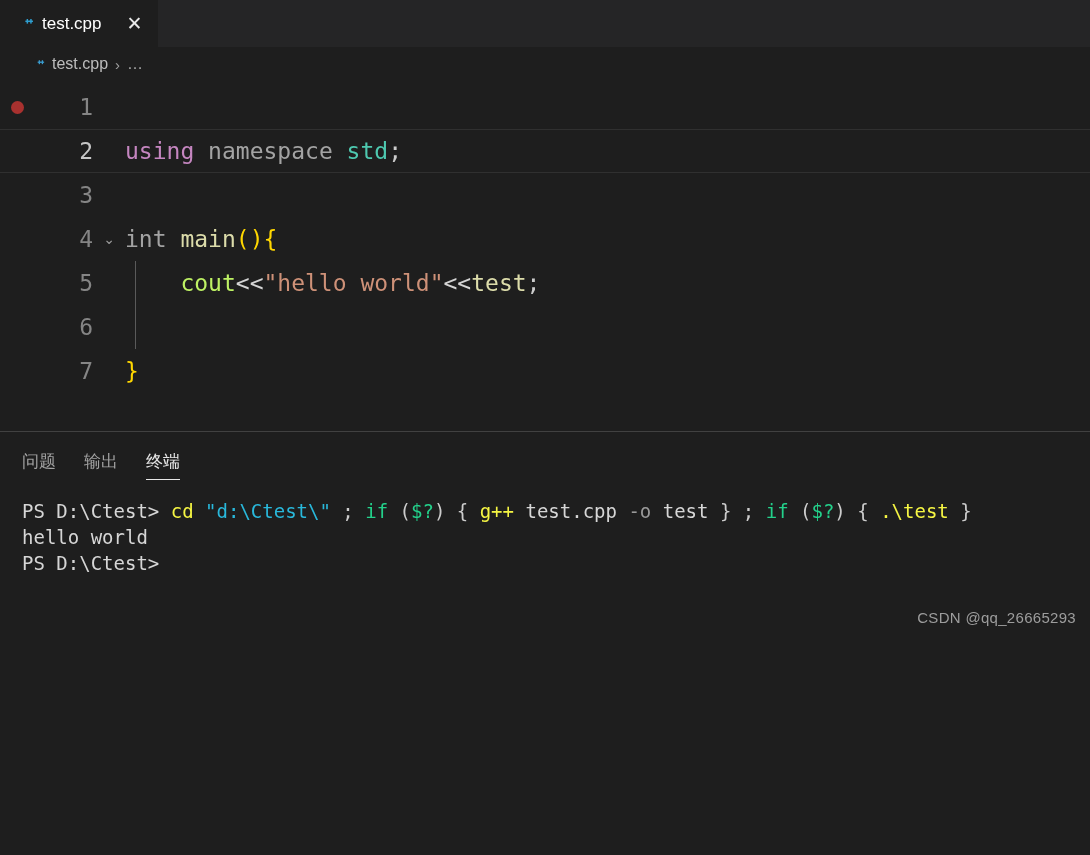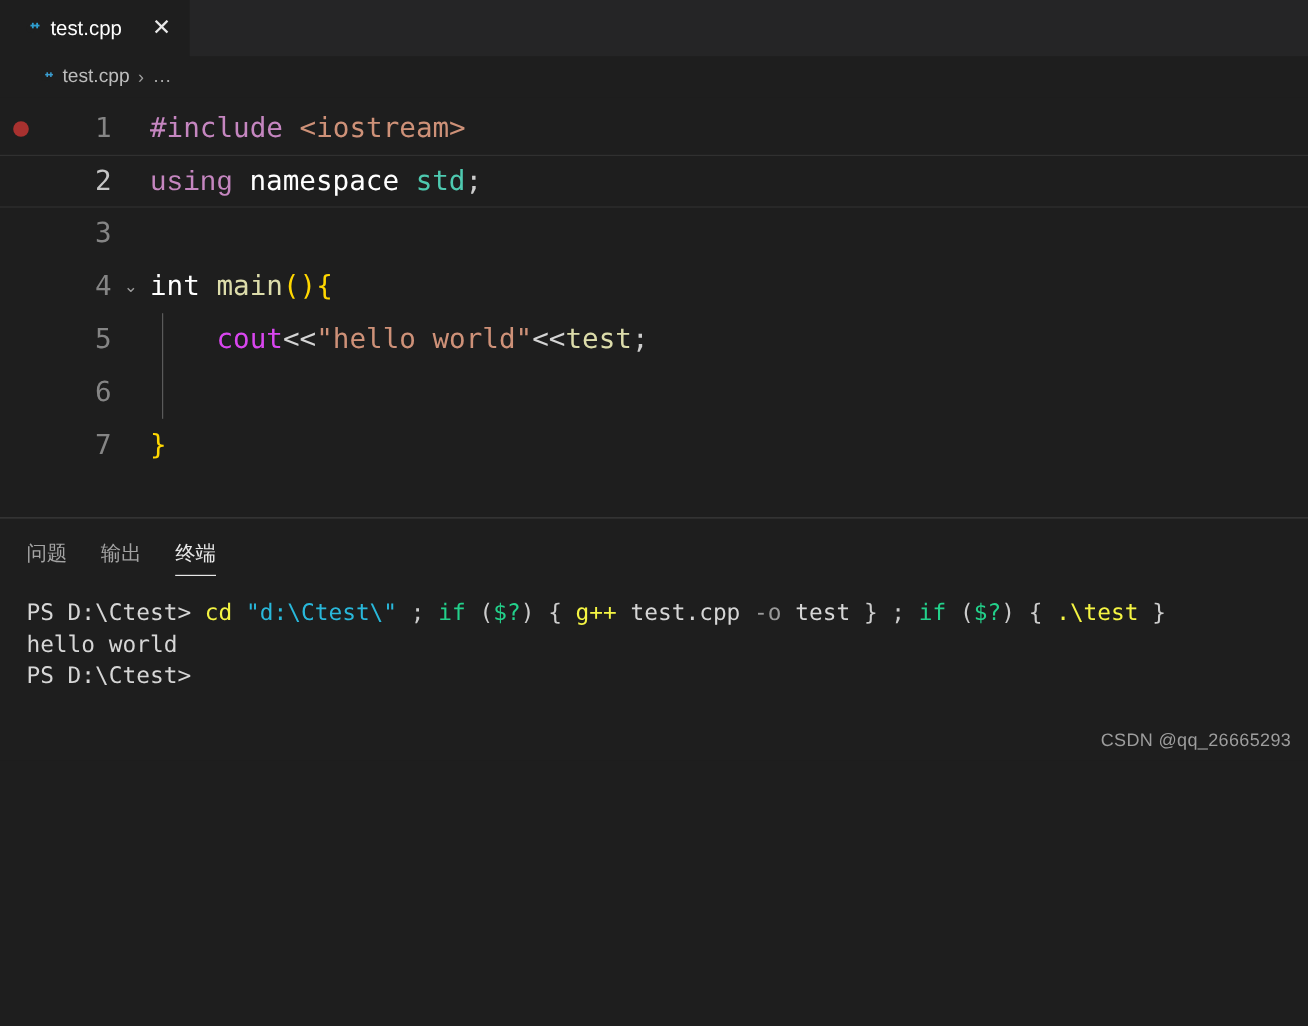--- a/index.html
+++ b/index.html
@@ -166,25 +166,25 @@
   .indent-guide {
     position: absolute;
     left: 135px;
     width: 1px;
     background: #5a5a5a;
   }
 
   
   .t-pre   { color: #c586c0; }
   .t-inc   { color: #ce9178; }
-  .t-kw    { color: #c586c0; font-family: Liberation Mono, monospace; }
-  .t-type  { color: #ffffff; }
+  .t-kw    { color: #c586c0; }
+  .t-type  { color: #a3a3a3; }
   .t-ns    { color: #4ec9b0; }
   .t-fn    { color: #dcdcaa; }
-  .t-var   { color: #d946ef; }
+  .t-var   { color: #bef264; }
   .t-str   { color: #ce9178; }
   .t-op    { color: #d4d4d4; }
   .t-num   { color: #b5cea8; }
   .t-punct { color: #cccccc; }
   .t-par   { color: #ffd700; }
   .t-brace { color: #ffd700; }
 
   
   .panel {
     flex: 0 0 auto;
@@ -284,21 +284,21 @@
         <rect x="14.95" y="6.55" width="4.0" height="1.5" fill="#3a9dd0"></rect>
       </svg>
     </span>
     <span class="bc-item">test.cpp</span>
     <span class="bc-sep">›</span>
     <span class="bc-dots">…</span>
   </div>
 
   <div class="editor">
     <div class="code-area" id="code-area">
-        <div class="code-line"><span class="gutter-bp"><span class="bp-dot"></span></span><span class="lineno">1</span><span class="fold"></span><span class="code-text"><span class="t-pre">#include</span><span class="t-op"> </span><span class="t-inc">&lt;iostream&gt;</span></span></div>
+        <div class="code-line"><span class="gutter-bp"><span class="bp-dot"></span></span><span class="lineno">1</span><span class="fold"></span></div>
         <div class="code-line active"><span class="lineno">2</span><span class="fold"></span><span class="code-text"><span class="t-kw">using</span><span class="t-op"> </span><span class="t-type">namespace</span><span class="t-op"> </span><span class="t-ns">std</span><span class="t-punct">;</span></span></div>
         <div class="code-line"><span class="lineno">3</span><span class="fold"></span><span class="code-text"></span></div>
         <div class="code-line"><span class="lineno">4</span><span class="fold">⌄</span><span class="code-text"><span class="t-type">int</span><span class="t-op"> </span><span class="t-fn">main</span><span class="t-par">()</span><span class="t-brace">{</span></span></div>
         <div class="code-line"><span class="lineno">5</span><span class="fold"></span><span class="code-text"><span class="t-op">    </span><span class="t-var">cout</span><span class="t-op">&lt;&lt;</span><span class="t-str">"hello world"</span><span class="t-op">&lt;&lt;</span><span class="t-fn">test</span><span class="t-punct">;</span></span></div>
         <div class="code-line"><span class="lineno">6</span><span class="fold"></span></div>
         <div class="code-line"><span class="lineno">7</span><span class="fold"></span><span class="code-text"><span class="t-brace">}</span></span></div>
       </div>
   <div class="indent-guide" style="top: 180px; height: 88px;"></div>
     </div>
 

